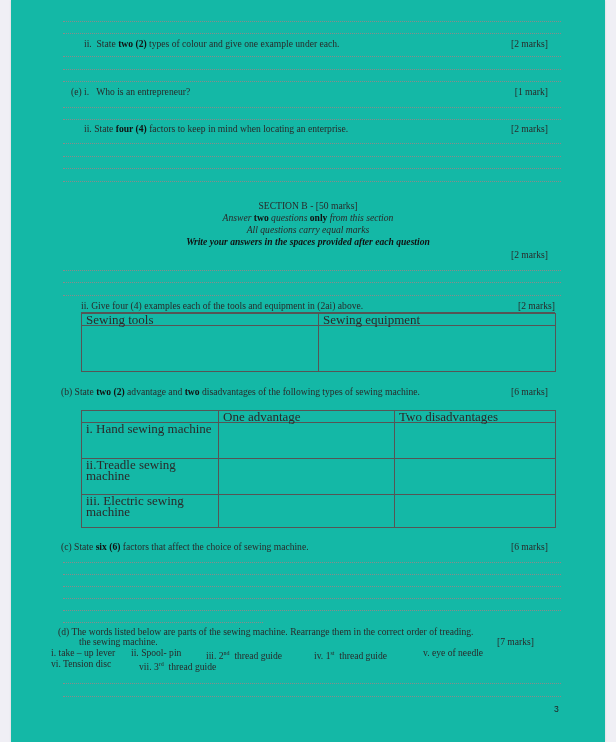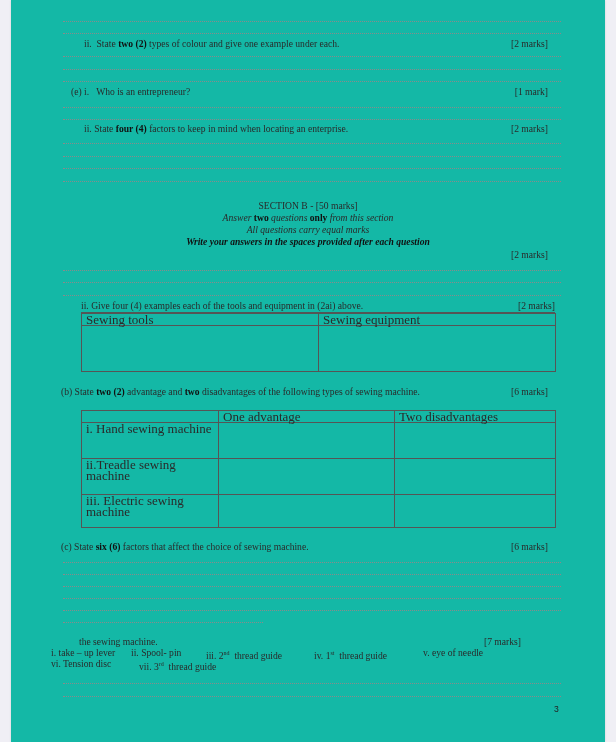--- a/index.html
+++ b/index.html
@@ -144,22 +144,23 @@
   </div>
   <div class="marks" style="top:541px">[6 marks]</div>
 
   <div class="dots" style="top:562px"></div>
   <div class="dots" style="top:574px"></div>
   <div class="dots" style="top:586px"></div>
   <div class="dots" style="top:598px"></div>
   <div class="dots" style="top:610px"></div>
   <div class="dots short" style="top:622px"></div>
 
+  <div class="q" style="top:627px; left:47px; line-height:10.5px;">(d) The words listed below are parts of the sewing machine. Rearrange them in the correct order of treading.</div>
   <div class="q" style="top:637px; left:68px; line-height:10.5px;">the sewing machine.</div>
-  <div class="marks" style="top:637px; right:84px; line-height:10.5px;">[7 marks]</div>
+  <div class="marks" style="top:637px; right:71px; line-height:10.5px;">[7 marks]</div>
 
   <div class="q" style="top:648px; left:40px; line-height:10.5px;">i. take – up lever</div>
   <div class="q" style="top:648px; left:120px; line-height:10.5px;">ii. Spool- pin</div>
   <div class="q" style="top:648px; left:195px; line-height:10.5px;">
     <span>iii. 2</span><sup>nd</sup><span style="white-space:pre">  thread guide</span>
   </div>
   <div class="q" style="top:648px; left:303px; line-height:10.5px;">
     <span>iv. 1</span><sup>st</sup><span style="white-space:pre">  thread guide</span>
   </div>
   <div class="q" style="top:648px; left:412px; line-height:10.5px;">v. eye of needle</div>

